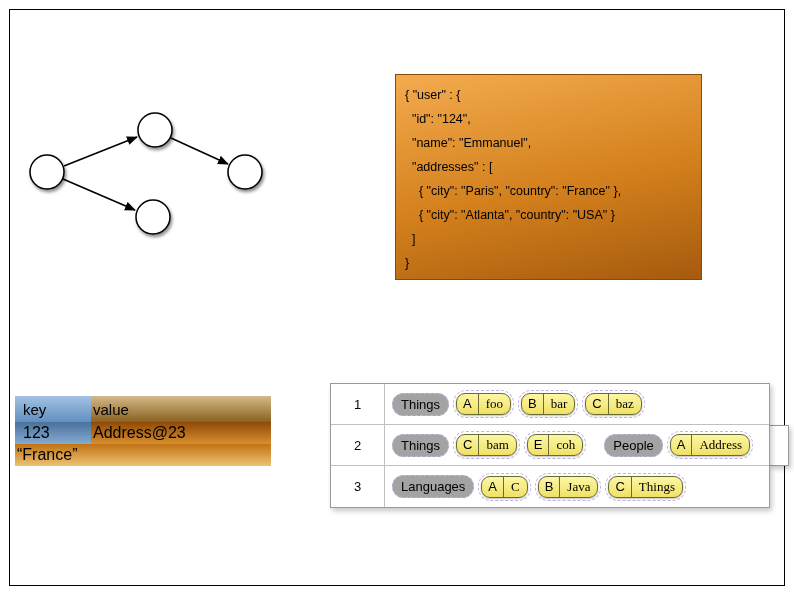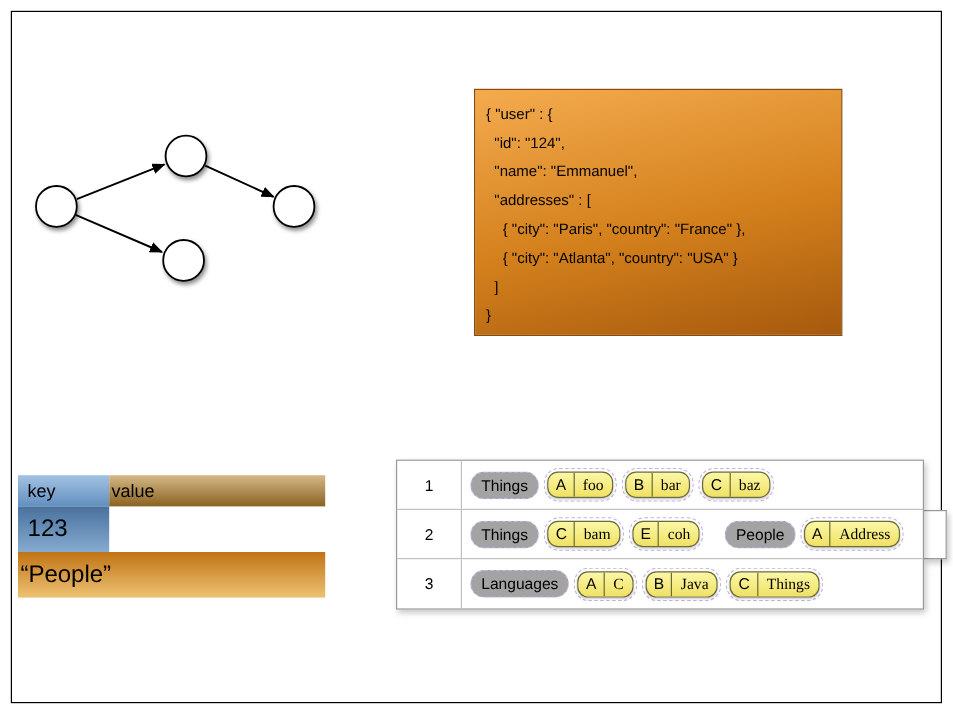--- a/index.html
+++ b/index.html
@@ -28,21 +28,21 @@
   .json-line { font-size:12.5px; line-height:24px; color:#000; white-space:pre; }
 
   
   .kv-table { position:absolute; left:15px; top:396px; width:256px; }
   .kv-row { display:flex; }
   .kv-key { width:76px; flex:0 0 76px; display:flex; align-items:center; padding-left:8px; }
   .kv-val { flex:1; display:flex; align-items:center; padding-left:2px; }
   .kv-header { height:26px; font-size:15px; }
   .kv-header .kv-key { background:linear-gradient(180deg,#a3c2e2,#628fc0); }
   .kv-header .kv-val { background:linear-gradient(180deg,#d5b988,#8a6220); }
-  .kv-r1, .kv-r2 { height:38px; font-size:20px; }
+  .kv-r1, .kv-r2 { height:22px; font-size:16px; }
   .kv-r1 .kv-key { background:linear-gradient(180deg,#49719c,#86abd1); }
   .kv-r1 .kv-val { background:linear-gradient(180deg,#8f4a06,#d98e2e); }
   .kv-r2 .kv-key { background:linear-gradient(180deg,#6f9cc6,#b3d0ea); }
   .kv-r2 .kv-val { background:linear-gradient(180deg,#c07314,#edc273); }
 
   
   .cf-table {
     position:absolute; left:330px; top:383px; width:440px;
     background:#fff; border:1px solid #9a9a9a;
     box-shadow:2px 3px 5px rgba(0,0,0,0.22);
@@ -109,23 +109,24 @@
     </div>
 </div>
 
 <div class="kv-table">
   <div class="kv-row kv-header">
     <div class="kv-key">key</div>
     <div class="kv-val">value</div>
   </div>
   <div class="kv-row kv-r1">
     <div class="kv-key">123</div>
+    <div class="kv-val">Address@23</div>
   </div>
   <div class="kv-row kv-r2">
-    <div class="kv-val">“People”</div>
+    <div class="kv-val">“France”</div>
   </div>
 </div>
 
 <div class="cf-overflow"></div>
 <div class="cf-table">
     <div class="cf-row">
       <div class="cf-num">1</div>
       <div class="cf-content">
         <div class="cf-group-label">Things</div>
         <div class="cf-pill-wrap">

